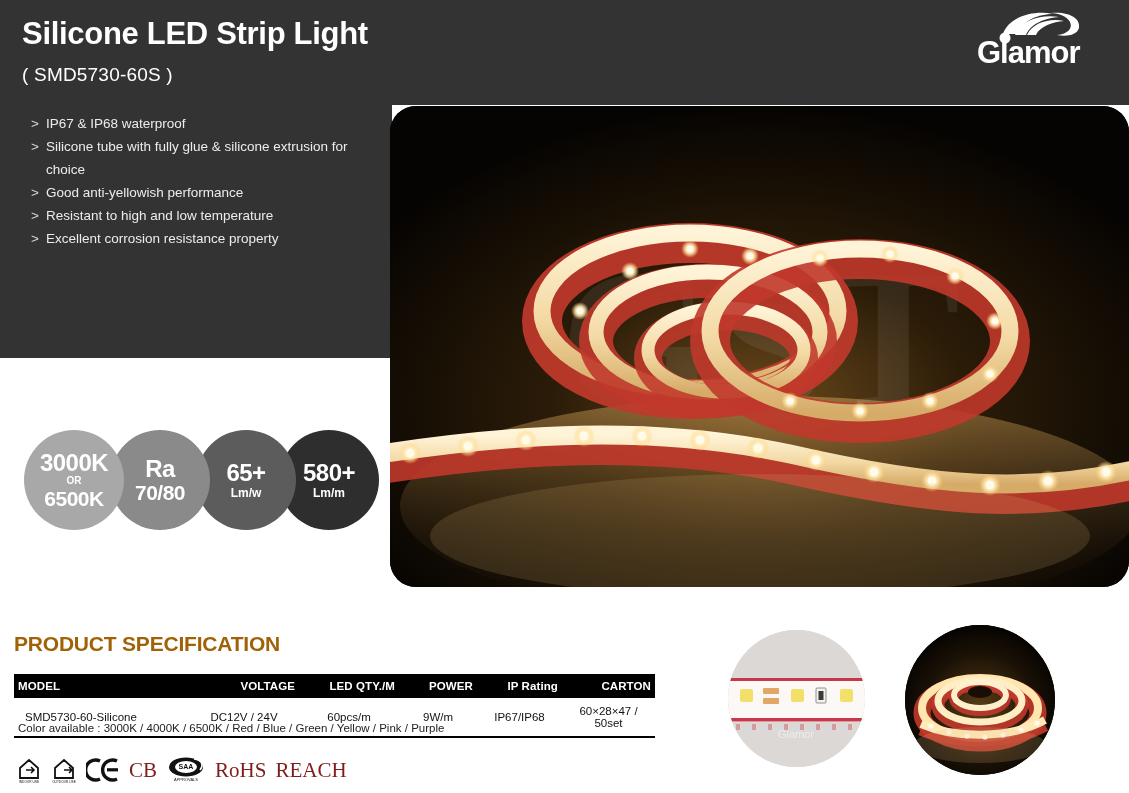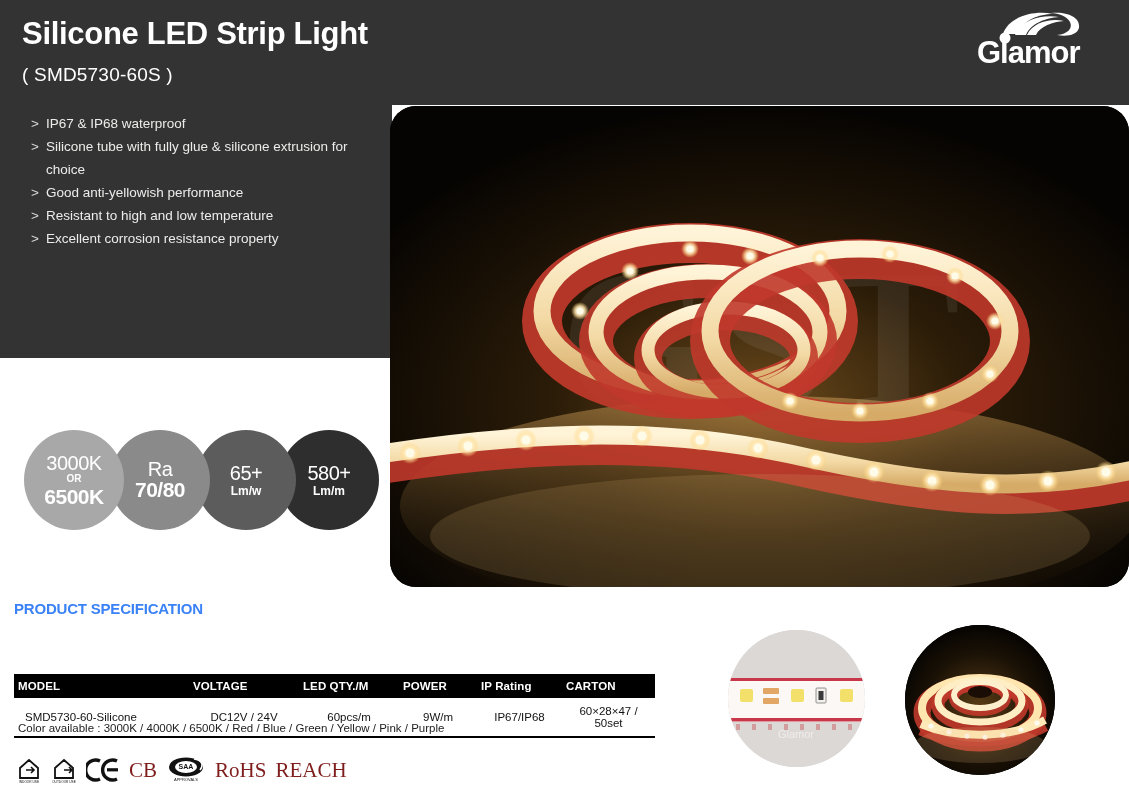--- a/index.html
+++ b/index.html
@@ -41,48 +41,48 @@
   .bullet .mark { flex: 0 0 auto; color: #d9d9d9; }
   .bullet .txt { flex: 1 1 auto; }
 
   
   .badges { position: absolute; left: 24px; top: 430px; width: 340px; height: 100px; }
   .badge {
     position: absolute; top: 0; width: 100px; height: 100px; border-radius: 50%;
     display: flex; flex-direction: column; align-items: center; justify-content: center;
     color: #fff; text-align: center; line-height: 1.02;
   }
-  .badge .b1 { font-size: 20px; font-weight: normal; letter-spacing: -0.5px; }
+  .badge .b1 { font-size: 24px; font-weight: bold; letter-spacing: -0.5px; }
   .badge .b2 { font-size: 21px; font-weight: bold; letter-spacing: -0.5px; }
   .badge .bmid { font-size: 10px; font-weight: bold; letter-spacing: 0px; margin: 1px 0; }
   .badge .bunit { font-size: 12px; font-weight: bold; margin-top: 2px; }
   .badge-0 { left: 0;   background: #a8a8a8; z-index: 4; }
   .badge-1 { left: 86px;  background: #8a8a8a; z-index: 3; }
   .badge-2 { left: 172px; background: #5c5c5c; z-index: 2; }
   .badge-3 { left: 255px; background: #2e2e2e; z-index: 1; }
 
   
   .hero {
     position: absolute; left: 390px; top: 106px; width: 739px; height: 481px;
     border-radius: 26px; overflow: hidden; background: #000;
   }
   .hero svg { display:block; }
 
   
   .spec-title {
-    position: absolute; left: 14px; top: 600px;
-    font-size: 15px; font-weight: bold; color: #3b82f6; letter-spacing: -0.2px;
+    position: absolute; left: 14px; top: 632px;
+    font-size: 21px; font-weight: bold; color: #a16207; letter-spacing: -0.2px;
   }
   .spec-table {
     position: absolute; left: 14px; top: 674px; width: 641px;
     border-collapse: collapse; table-layout: fixed;
   }
   .spec-table th {
     background: #000; color: #fff; font-size: 11.5px; font-weight: bold;
-    padding: 6px 4px; text-align: left; letter-spacing: 0.1px;
+    padding: 6px 4px; text-align: right; letter-spacing: 0.1px;
   }
   .spec-table th:first-child { text-align: left; }
   .spec-table td {
     background: #fff; color: #111; font-size: 11.5px; padding: 7px 4px;
     text-align: center; border-bottom: 2px solid #000;
   }
   .spec-table td:first-child { text-align: left; padding-left: 11px; }
   .color-line {
     position: absolute; left: 18px; top: 722px;
     font-size: 11.5px; color: #222;

